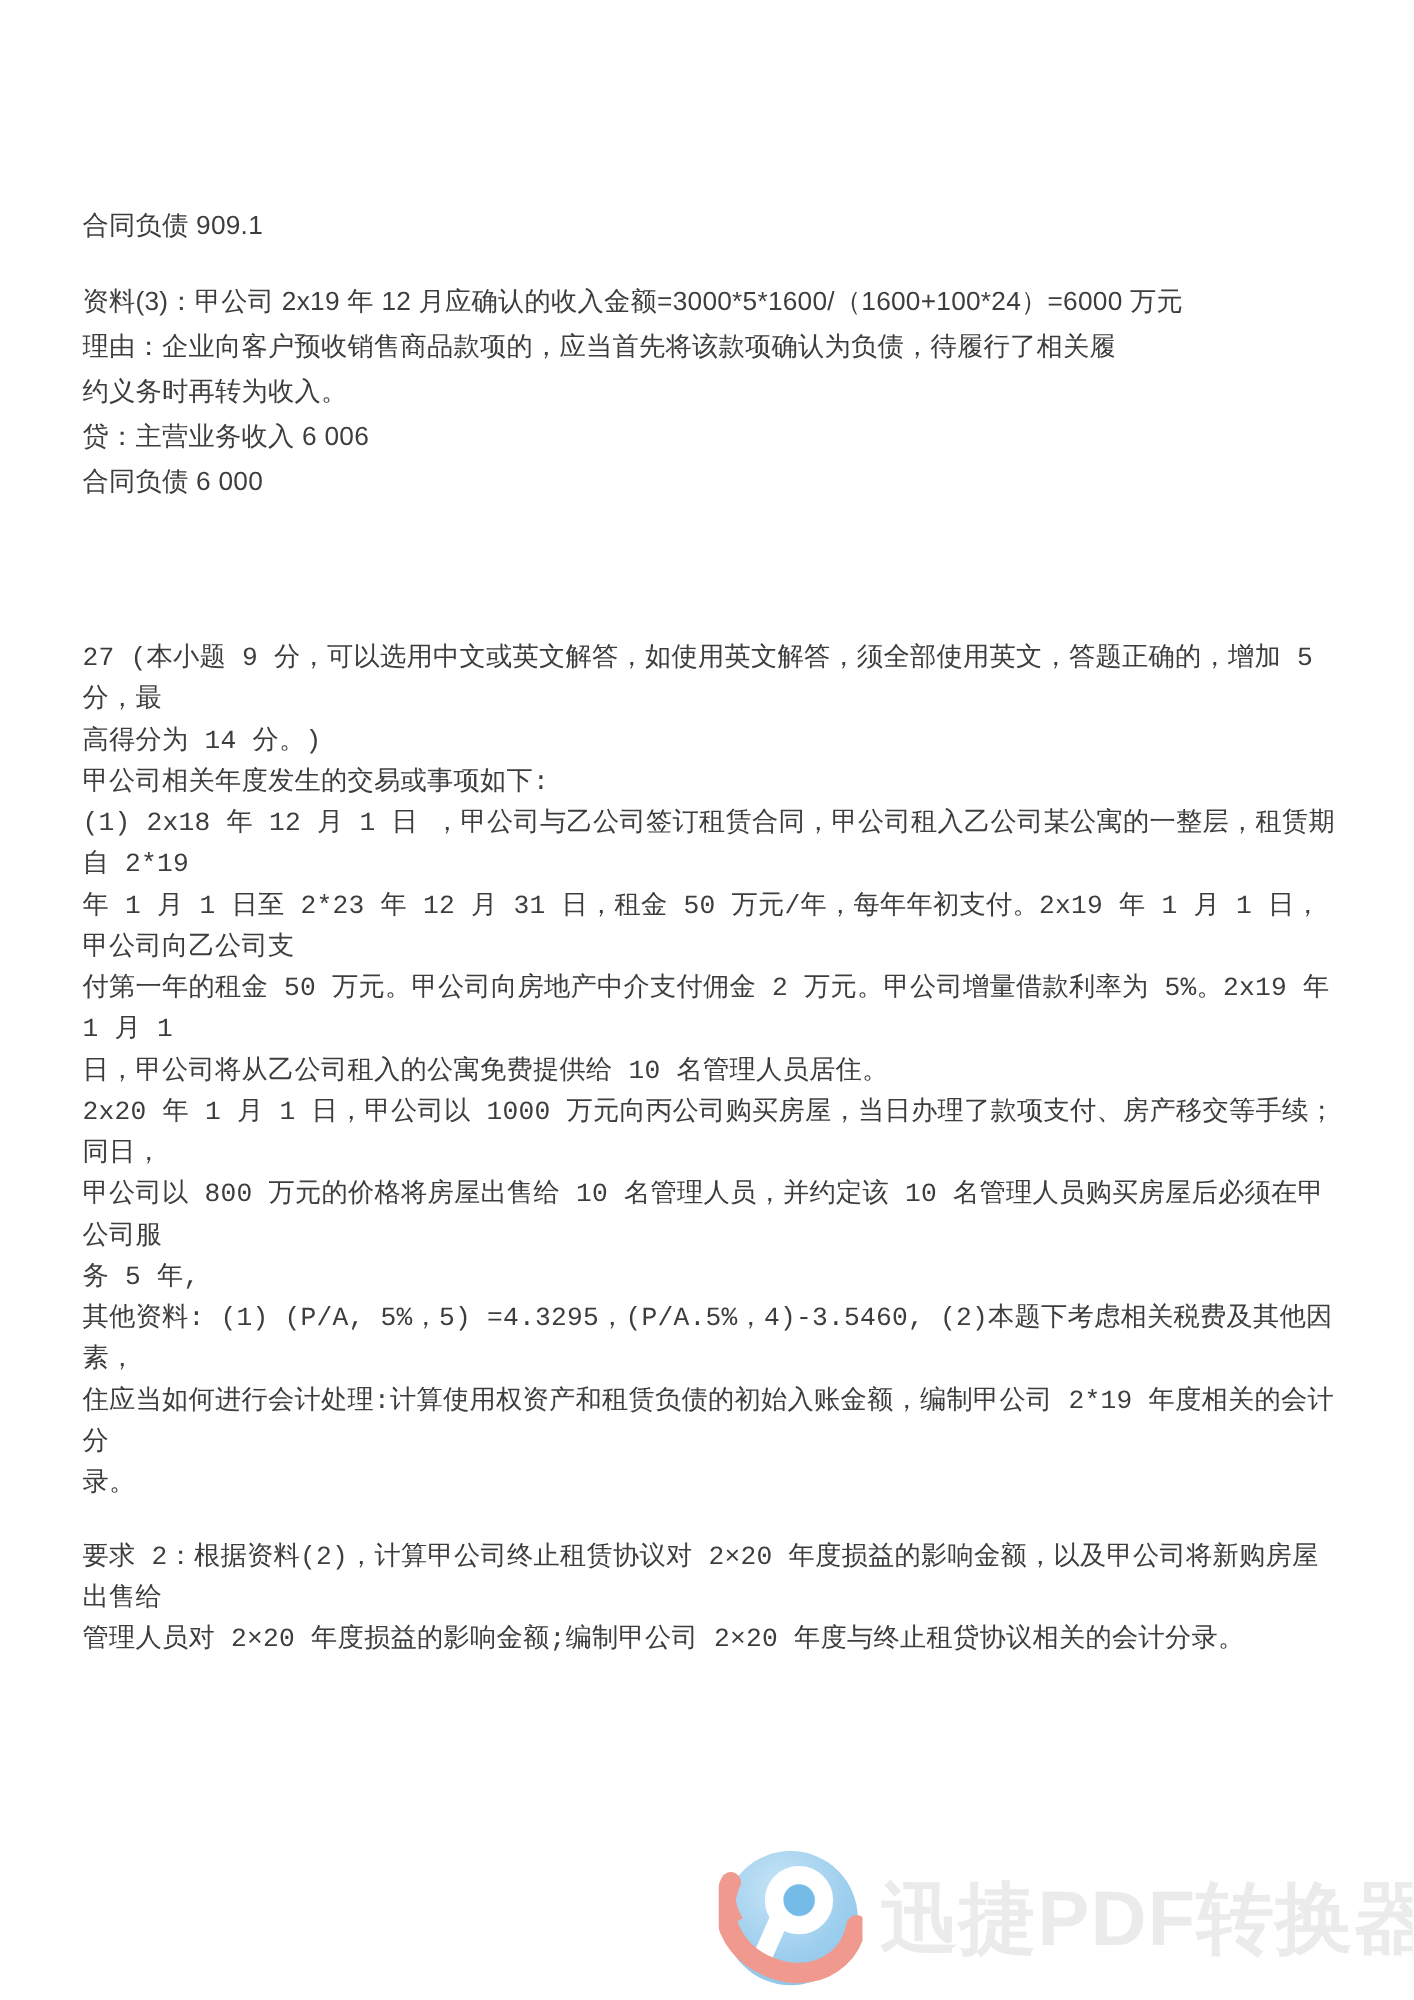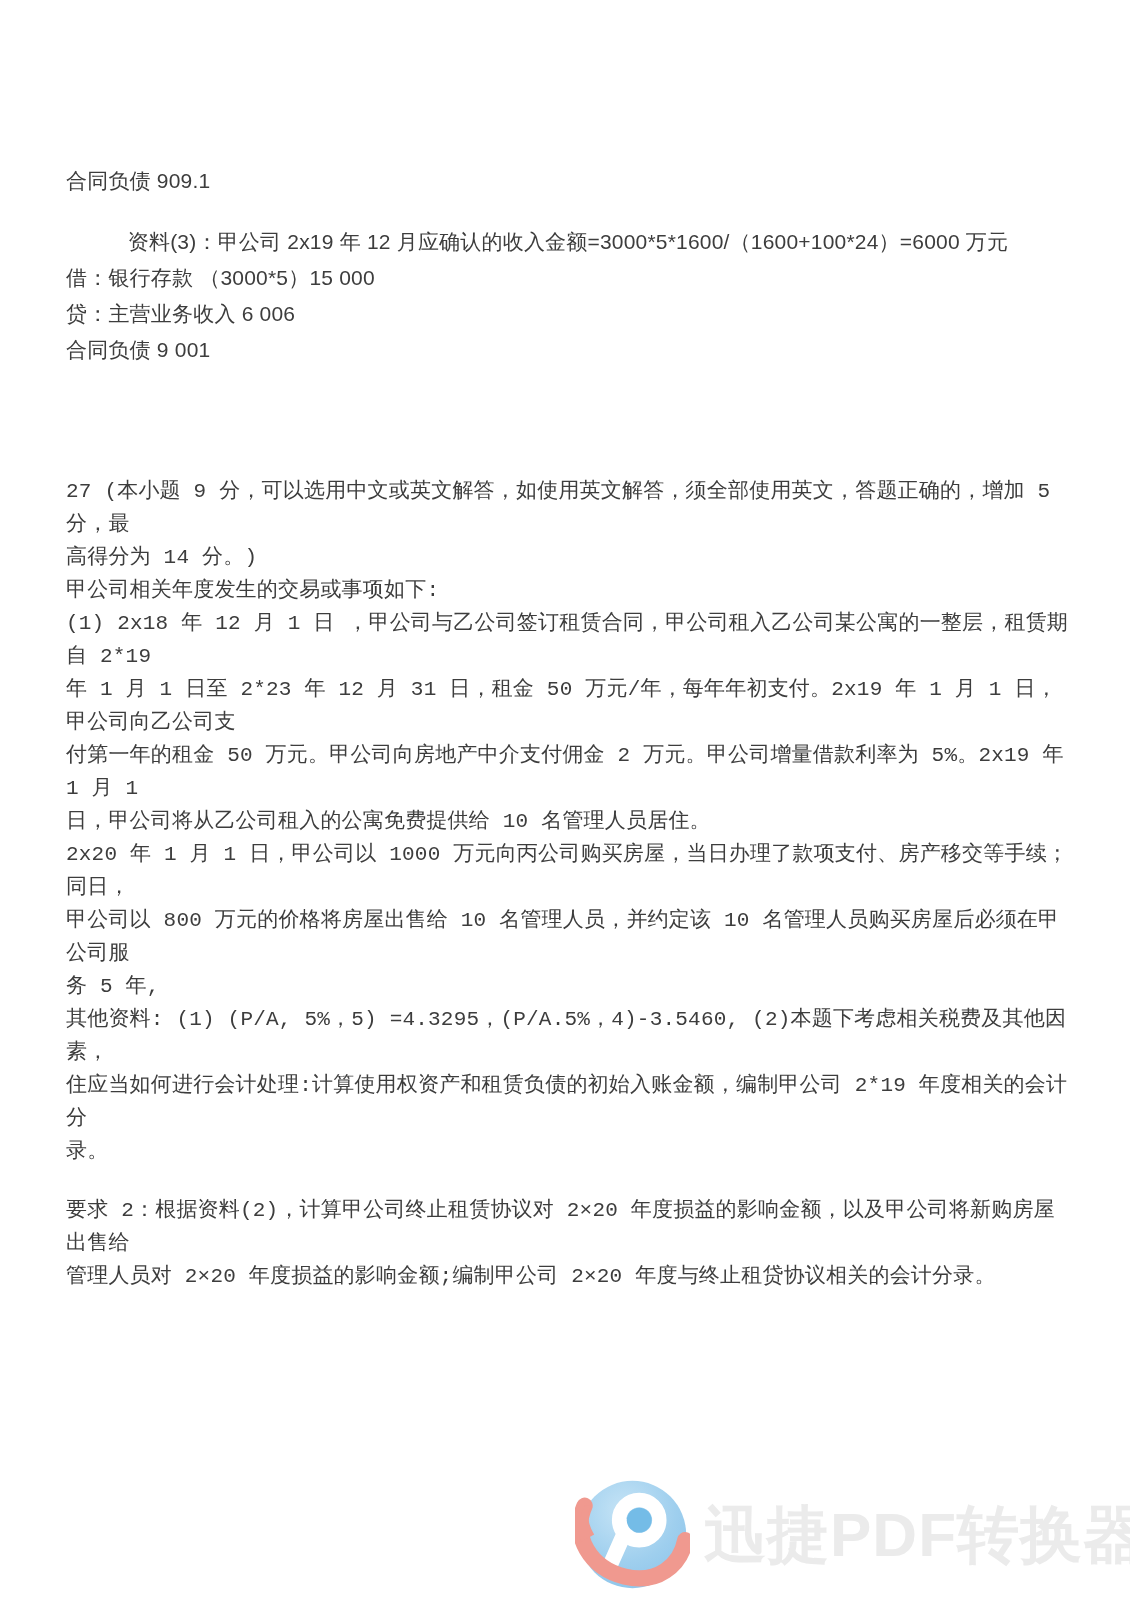--- a/index.html
+++ b/index.html
@@ -16,21 +16,21 @@
     left:66px;top:163px;
     width:1004px;
   }
   p.t{
     margin:0;
     font-size:21px;
     white-space:pre-line;
     letter-spacing:0.2px;
   }
   .top-block p.t{line-height:36px;}
-  .mt25{margin-top:25px !important;text-align:center;}
+  .mt25{margin-top:25px !important;}
   .q-block{margin-top:107px;}
   .q-block p.t{line-height:33px;font-family:Liberation Mono, monospace;}
   .mt26{margin-top:26px !important;}
   .watermark{
     position:absolute;
     left:575px;top:1477px;
     display:flex;
     align-items:center;
     gap:14px;
   }
@@ -49,23 +49,24 @@
 </head>
 <body>
 
 <div class="page">
 
   <div class="content">
 
     <div class="top-block">
       <p class="t">合同负债  909.1</p>
       <p class="t mt25">资料(3)：甲公司 2x19 年 12 月应确认的收入金额=3000*5*1600/（1600+100*24）=6000 万元</p>
-      <p class="t">借：银行存款 （3000*5）15 000</p>
+      <p class="t">理由：企业向客户预收销售商品款项的，应当首先将该款项确认为负债，待履行了相关履
+约义务时再转为收入。</p>
       <p class="t">贷：主营业务收入  6 006</p>
-      <p class="t">合同负债  9 001</p>
+      <p class="t">合同负债  6 000</p>
     </div>
 
     <div class="q-block">
       <p class="t">27 (本小题 9 分，可以选用中文或英文解答，如使用英文解答，须全部使用英文，答题正确的，增加 5 分，最
 高得分为 14 分。)</p>
       <p class="t">甲公司相关年度发生的交易或事项如下:</p>
       <p class="t">(1) 2x18 年 12 月 1 日 ，甲公司与乙公司签订租赁合同，甲公司租入乙公司某公寓的一整层，租赁期自 2*19
 年 1 月 1 日至 2*23 年 12 月 31 日，租金 50 万元/年，每年年初支付。2x19 年 1 月 1 日，甲公司向乙公司支
 付第一年的租金 50 万元。甲公司向房地产中介支付佣金 2 万元。甲公司增量借款利率为 5%。2x19 年 1 月 1
 日，甲公司将从乙公司租入的公寓免费提供给 10 名管理人员居住。</p>

